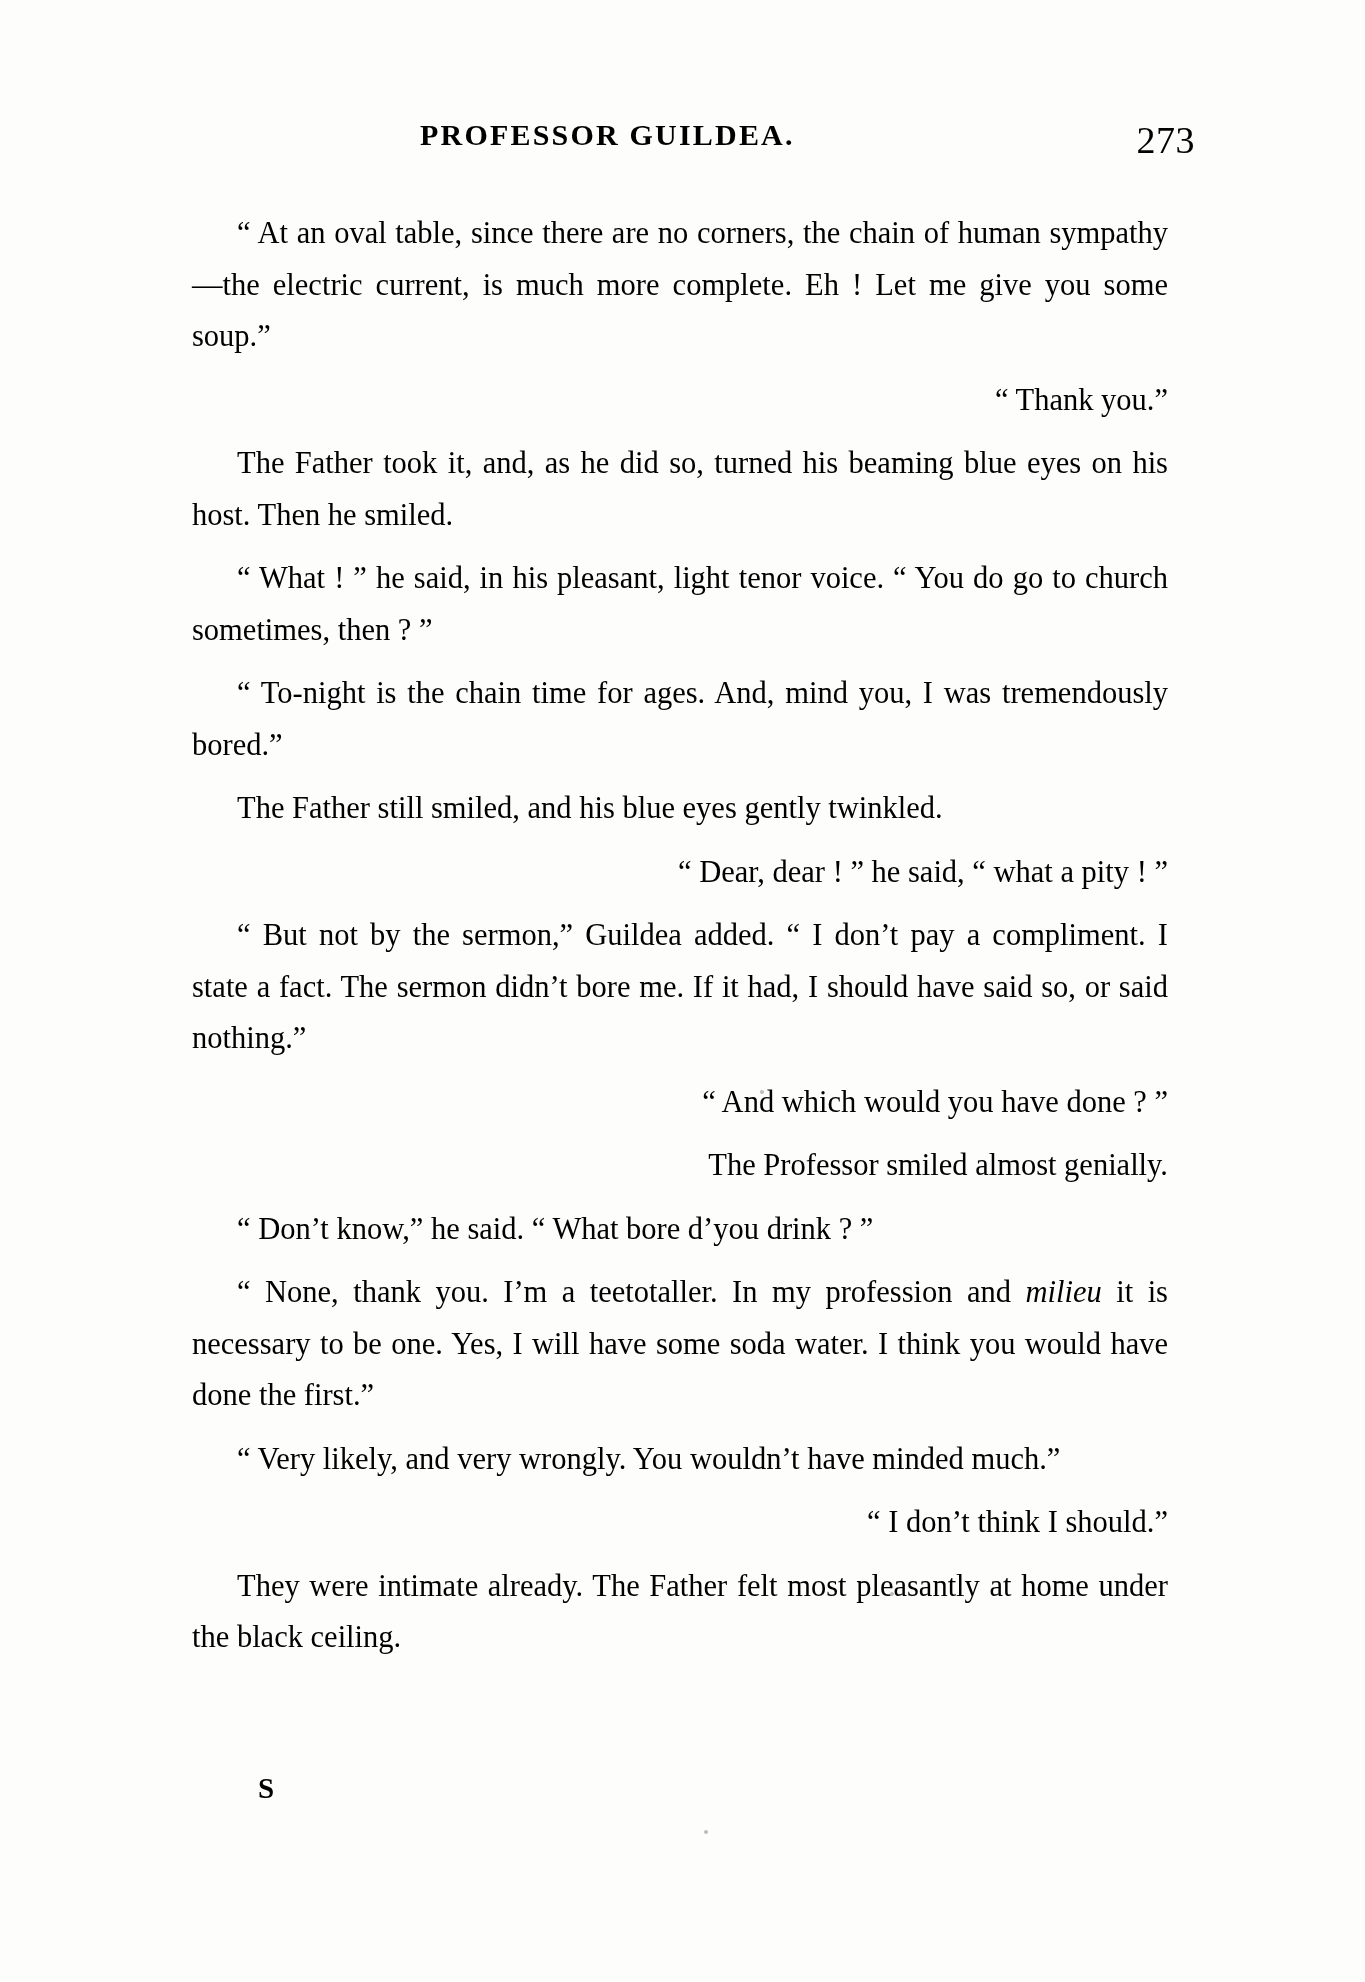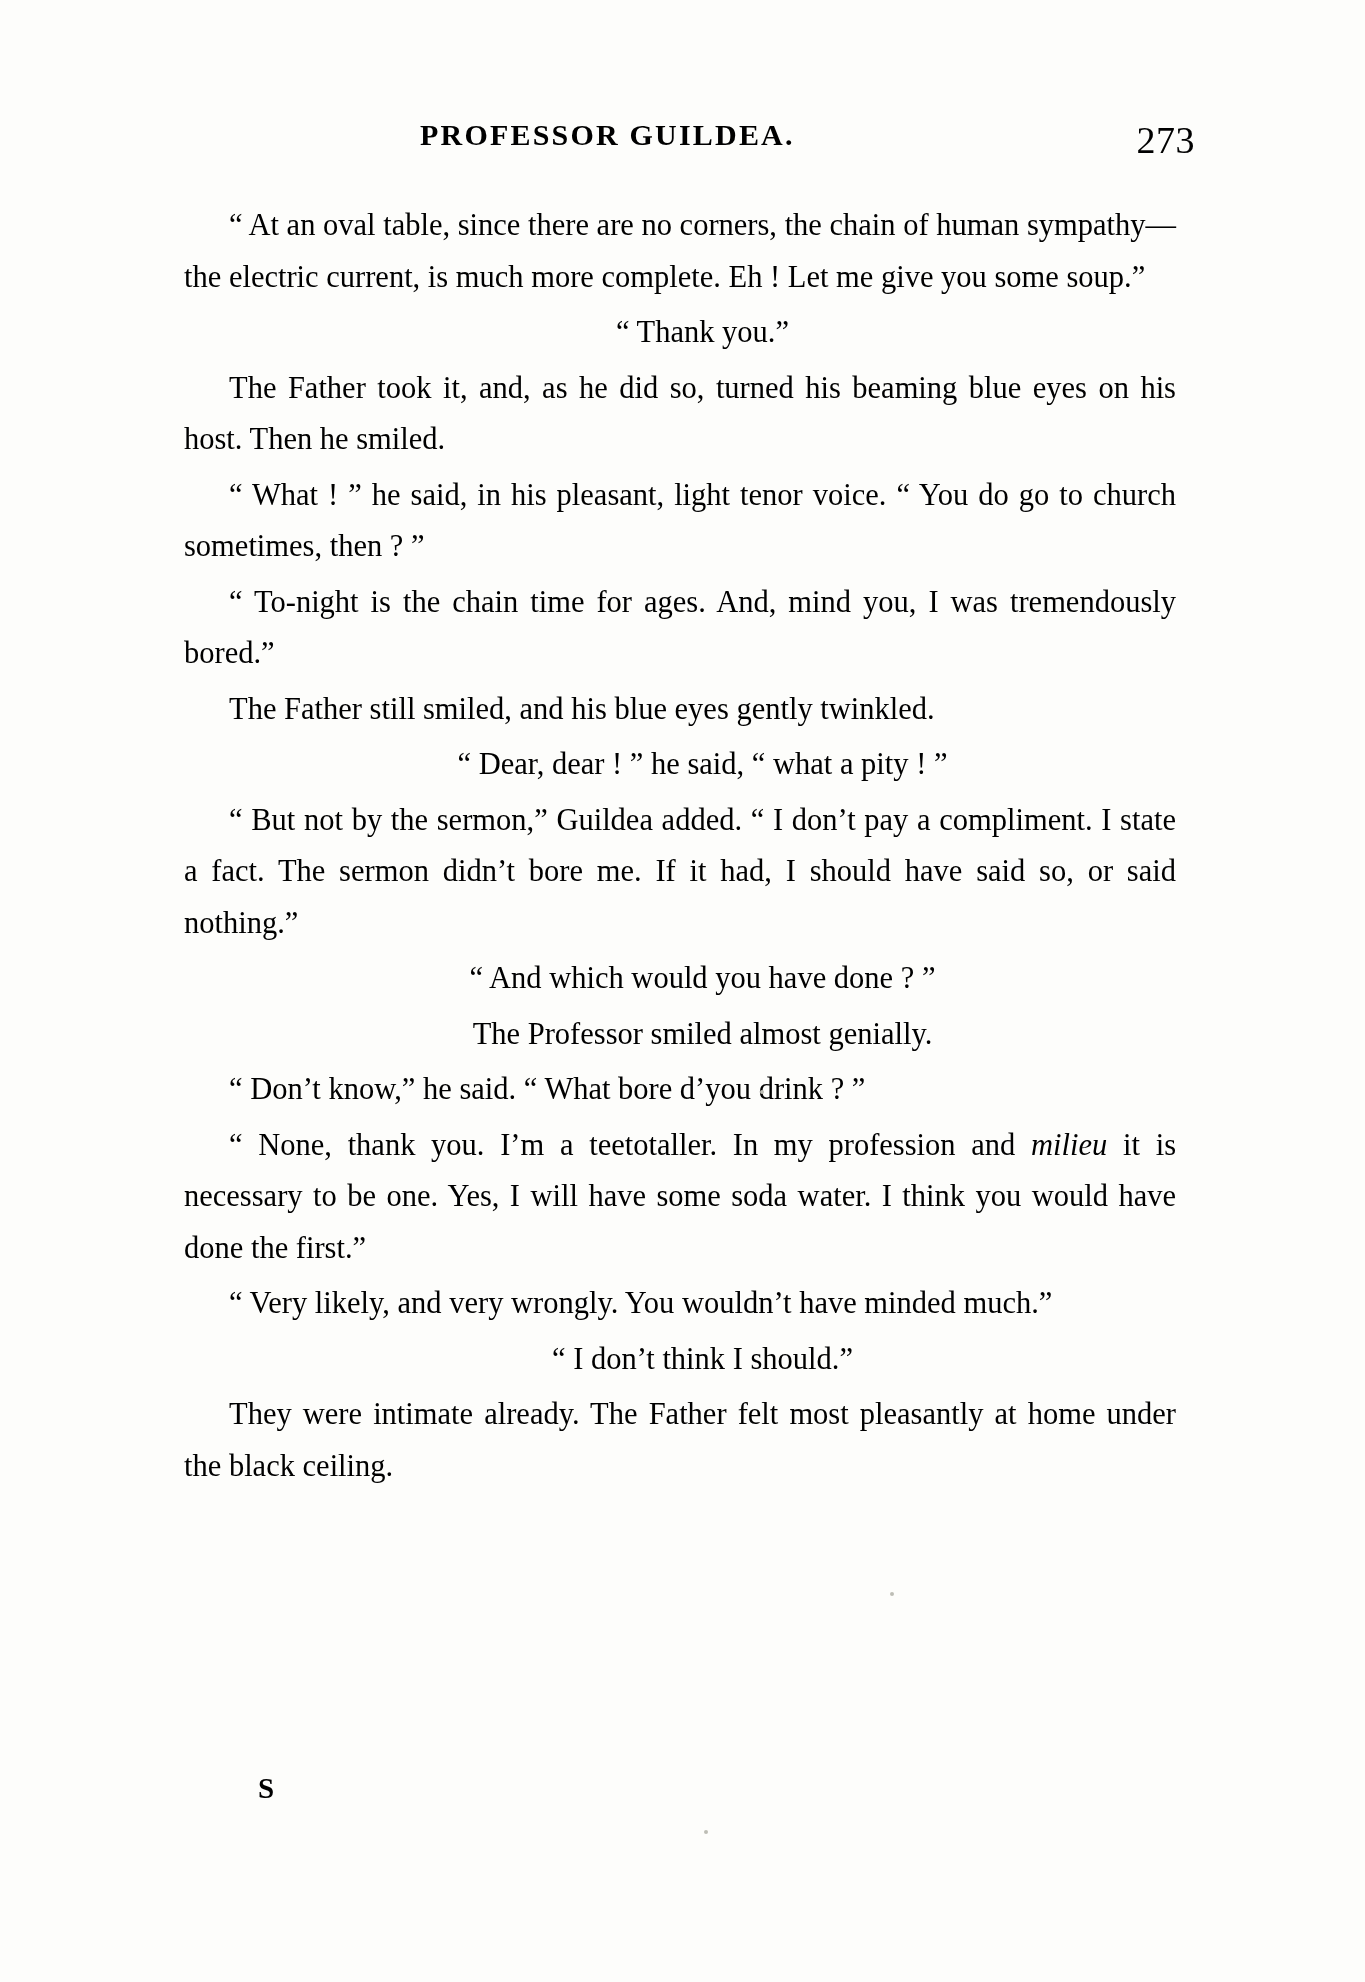--- a/index.html
+++ b/index.html
@@ -43,30 +43,30 @@
   }
   .body-text {
     position: absolute;
     top: 196px;
     left: 180px;
     width: 1000px;
     font-size: 30.5px;
     line-height: 51.5px;
   }
   .para {
-    margin: 4px;
+    margin: 12px;
     text-align: justify;
     text-justify: inter-word;
     text-indent: 45px;
   }
   .para:last-of-type {
     margin-bottom: 0;
   }
   .para.flush {
-    text-align: center;
+    text-align: right;
   }
   em {
     font-style: italic;
   }
   .signature {
     position: absolute;
     top: 1772px;
     left: 258px;
     font-size: 29px;
     font-weight: 600;

